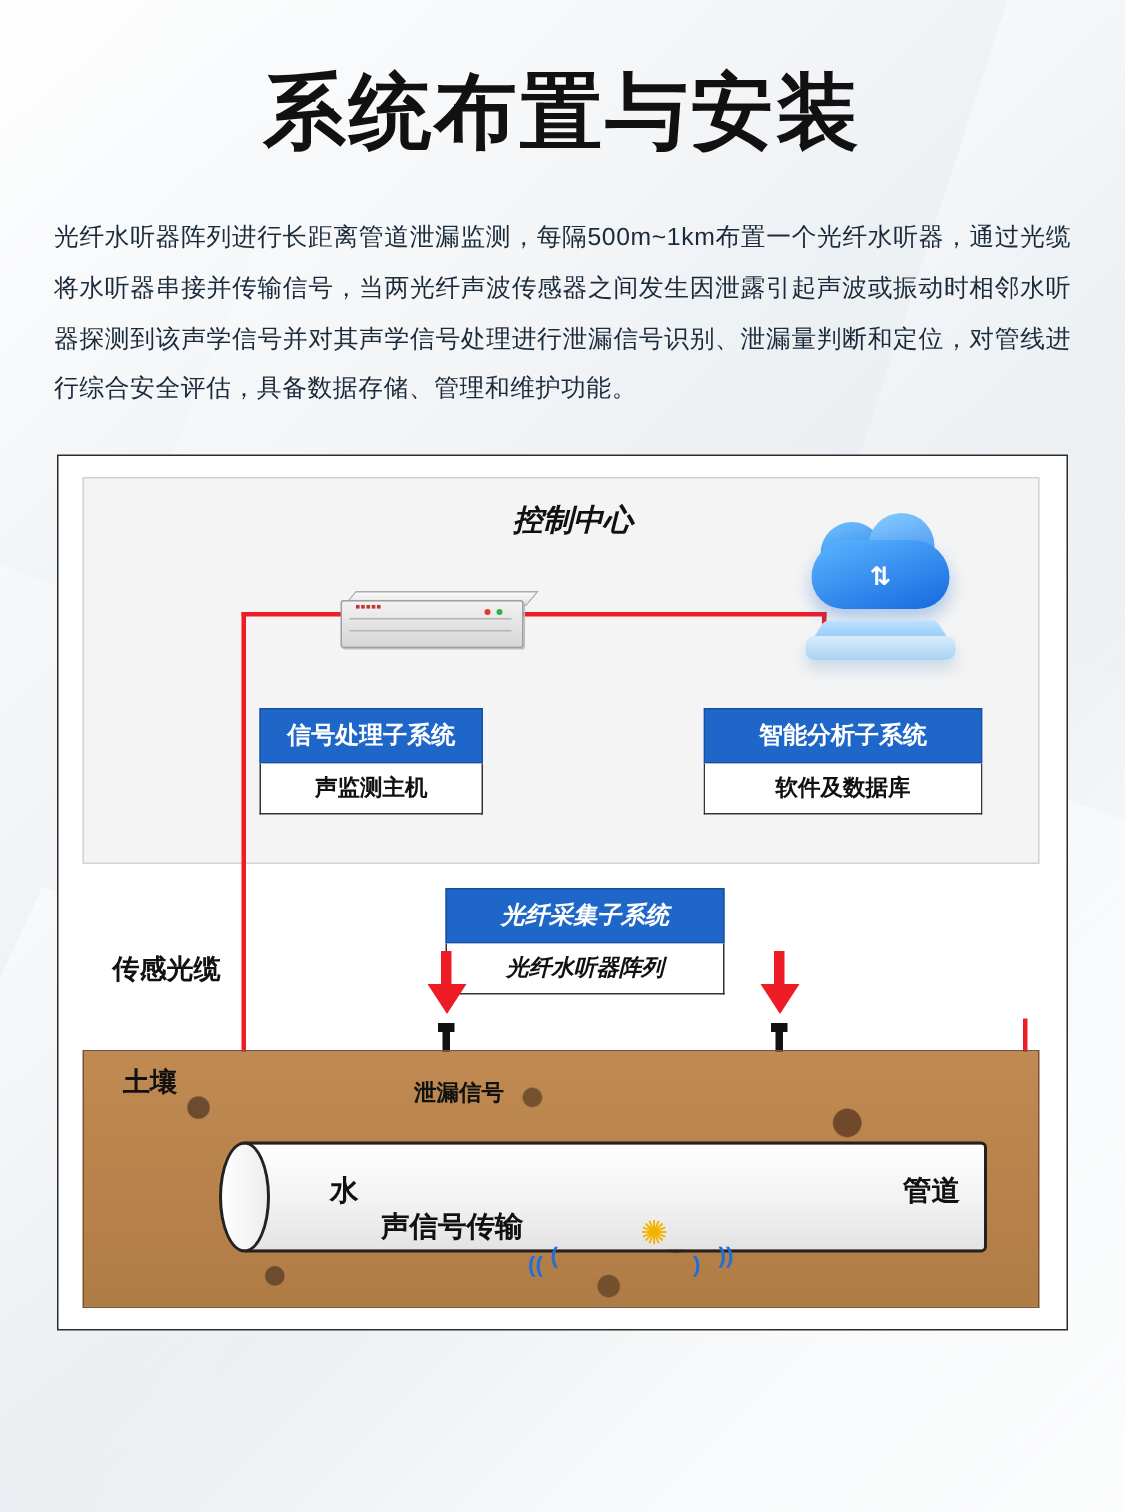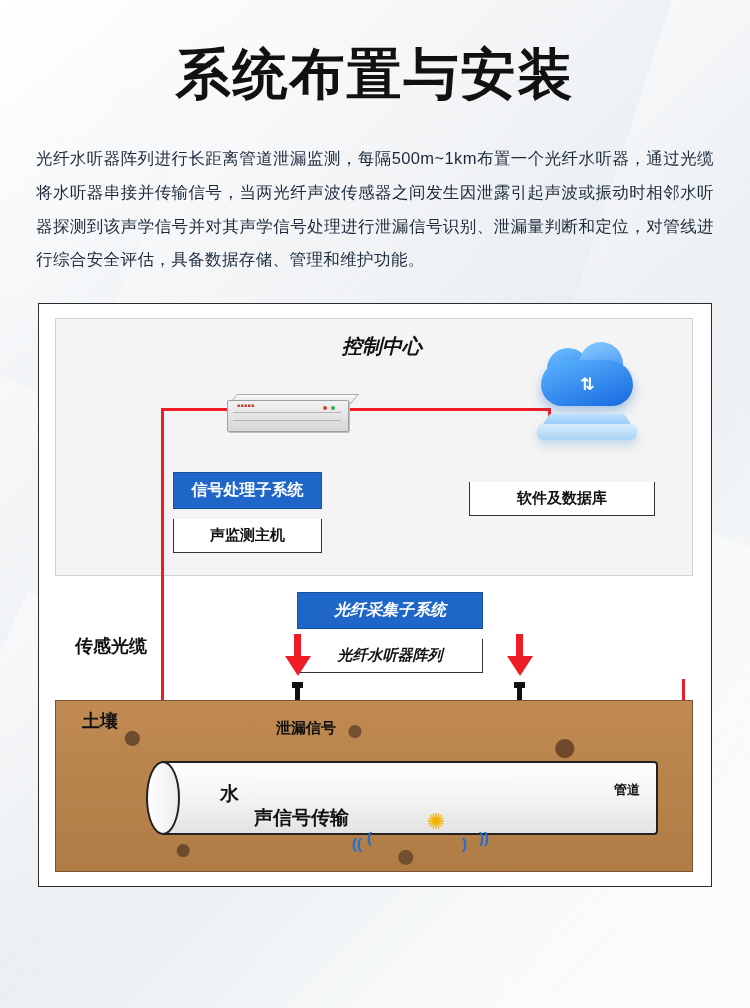--- a/index.html
+++ b/index.html
@@ -109,21 +109,21 @@
   .redline-v-left{left:122px;top:104px;width:3px;height:300px;}
   .redline-v-right{left:509px;top:104px;width:3px;height:14px;}
   .redline-h2{left:122px;top:401px;width:524px;height:3px;}
   .redline-v-soil-r{left:643px;top:375px;width:3px;height:29px;}
   .lbl-blue{
     background:#1e66c8;color:#fff;font-weight:bold;font-size:16px;
     text-align:center;padding:7px 0;border:1px solid #17509e;box-sizing:border-box;
   }
   .lbl-white{
     background:#fff;color:#111;font-weight:bold;font-size:15px;
-    text-align:center;padding:7px 0;border:1px solid #333;border-top:none;box-sizing:border-box;margin-top:10px;
+    text-align:center;padding:7px 0;border:1px solid #333;border-top:none;box-sizing:border-box;
   }
   .box-sig{position:absolute;left:134px;top:168px;width:149px;}
   .box-ai{position:absolute;left:430px;top:168px;width:186px;}
   .box-fiber{position:absolute;left:258px;top:288px;width:186px;font-style:italic;}
 
   .sensing-label{
     position:absolute;left:36px;top:330px;font-size:18px;font-weight:bold;color:#111;
   }
 
   
@@ -148,21 +148,21 @@
     position:absolute;left:104px;top:60px;width:494px;height:70px;
     background:linear-gradient(180deg,#ffffff,#f2f2f2 55%,#e3e3e3);
     border:2px solid #222;border-radius:4px;
   }
   .pipe-cap{
     position:absolute;left:-16px;top:-2px;width:30px;height:70px;
     border:2px solid #222;border-radius:50%;
     background:linear-gradient(90deg,#ffffff,#ededed);
   }
   .pipe-water{position:absolute;left:58px;top:18px;font-size:19px;font-weight:bold;color:#111;}
-  .pipe-name{position:absolute;right:16px;top:18px;font-size:13px;font-weight:bold;color:#111;}
+  .pipe-name{position:absolute;right:16px;top:18px;font-size:19px;font-weight:bold;color:#111;}
 
   .leak-label{
     position:absolute;left:220px;top:18px;font-size:15px;font-weight:bold;color:#111;
   }
   .sound-label{
     position:absolute;left:198px;top:104px;font-size:19px;font-weight:bold;color:#111;
   }
   .spark{
     position:absolute;left:263px;top:48px;width:22px;height:22px;
     color:#f5b301;font-size:22px;line-height:22px;text-align:center;
@@ -229,20 +229,21 @@
       <div class="plat-top"></div>
       <div class="plat-bot"></div>
     </div>
 
     <div class="box-sig">
       <div class="lbl-blue">信号处理子系统</div>
       <div class="lbl-white">声监测主机</div>
     </div>
 
     <div class="box-ai">
+      <div class="lbl-blue">智能分析子系统</div>
       <div class="lbl-white">软件及数据库</div>
     </div>
 
     <div class="box-fiber">
       <div class="lbl-blue">光纤采集子系统</div>
       <div class="lbl-white">光纤水听器阵列</div>
     </div>
 
     <div class="sensing-label">传感光缆</div>
 

